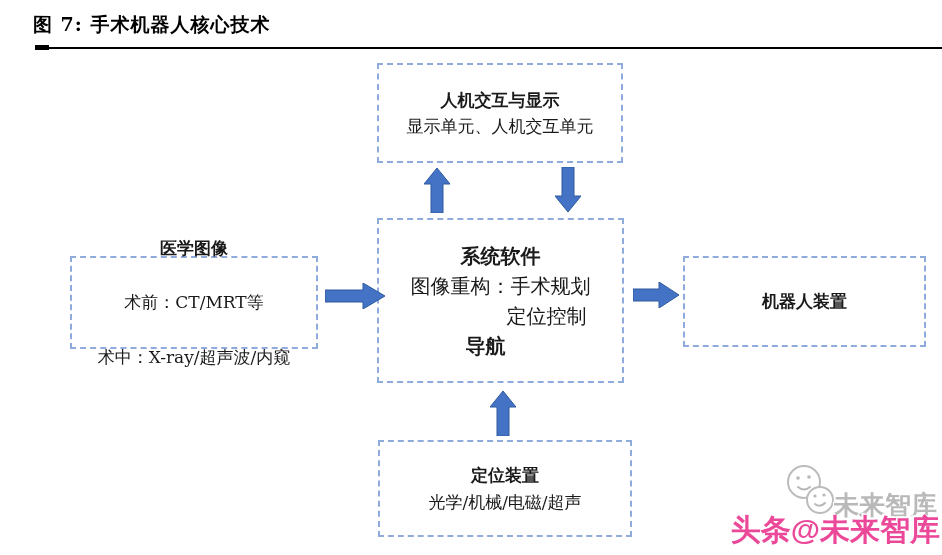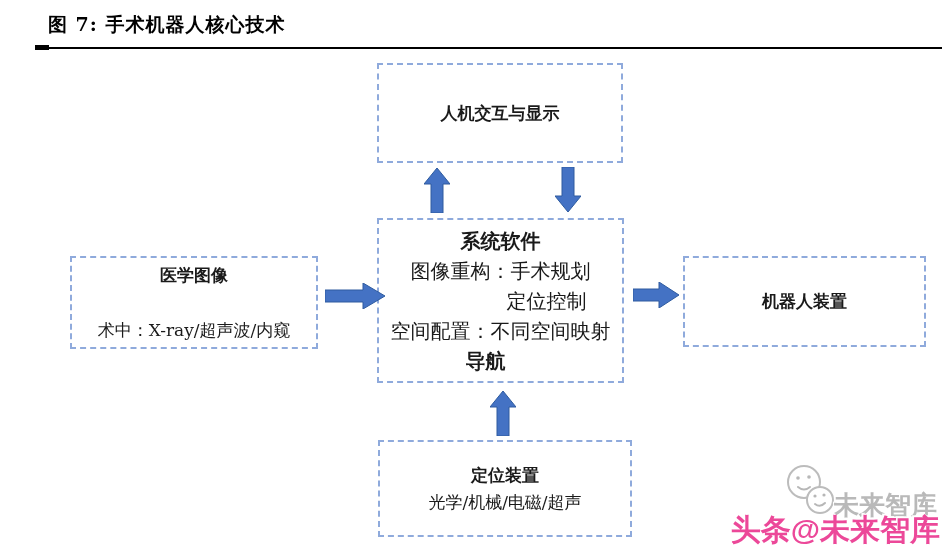--- a/index.html
+++ b/index.html
@@ -6,21 +6,21 @@
   .canvas {
     position: relative;
     width: 942px;
     height: 555px;
     background: #ffffff;
     overflow: hidden;
     font-family: "DejaVu Serif", serif;
   }
   .fig-title {
     position: absolute;
-    left: 48px;
+    left: 33px;
     top: 12px;
     font-size: 19px;
     font-weight: bold;
     color: #000000;
     letter-spacing: 1px;
     white-space: nowrap;
   }
   .fig-rule {
     position: absolute;
     left: 35px;
@@ -108,32 +108,33 @@
 <body>
 
 <div class="canvas">
 
   <div class="fig-title">图 7: 手术机器人核心技术</div>
   <div class="fig-rule"></div>
   <div class="fig-rule-tick"></div>
 
   <div class="node node-hmi">
     <div class="node-title">人机交互与显示</div>
+    <div class="node-line">显示单元、人机交互单元</div>
   </div>
 
   <div class="node node-imaging">
     <div class="node-title">医学图像</div>
+    <div class="node-line">术前：CT/MRT等</div>
     <div class="node-line">术中：X-ray/超声波/内窥</div>
   </div>
 
   <div class="node node-software">
     <div class="node-title">系统软件</div>
     <div class="node-line">图像重构：手术规划</div>
     <div class="node-line shift-right">定位控制</div>
-    <div class="node-line">空间配置：不同空间映射</div>
     <div class="node-line shift-left">导航</div>
   </div>
 
   <div class="node node-robot">
     <div class="node-title">机器人装置</div>
   </div>
 
   <div class="node node-positioning">
     <div class="node-title">定位装置</div>
     <div class="node-line">光学/机械/电磁/超声</div>

